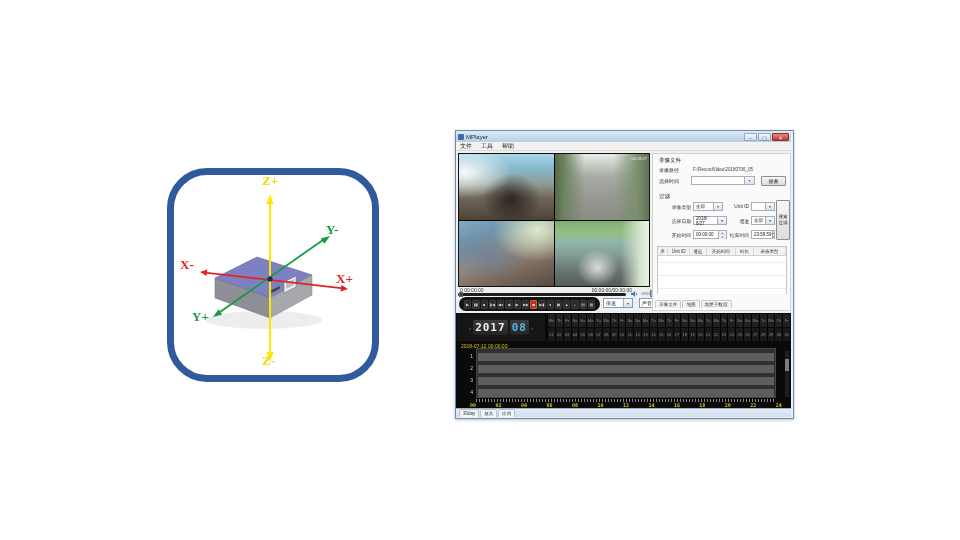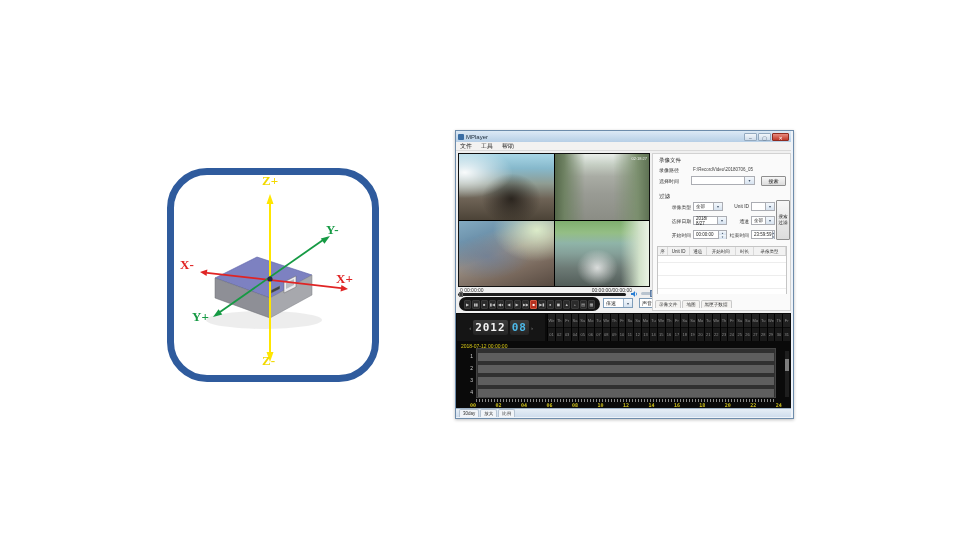--- a/index.html
+++ b/index.html
@@ -309,21 +309,21 @@
             <span class="ptab">录像文件</span>
             <span class="ptab">地图</span>
             <span class="ptab">黑匣子数据</span>
           </div>
       </div>
 
       <div class="tl">
         <div class="calstrip">
           <div class="flip">
             <span class="arr">‹</span>
-            <span class="fy">2012</span>
+            <span class="fy">2017</span>
             <span class="fm">08</span>
             <span class="arr">›</span>
           </div>
           <div class="days">
               <div class="dcell">
               <span class="dw">We</span>
               <span class="dn">01</span>
             </div>
               <div class="dcell">
               <span class="dw">Th</span>

